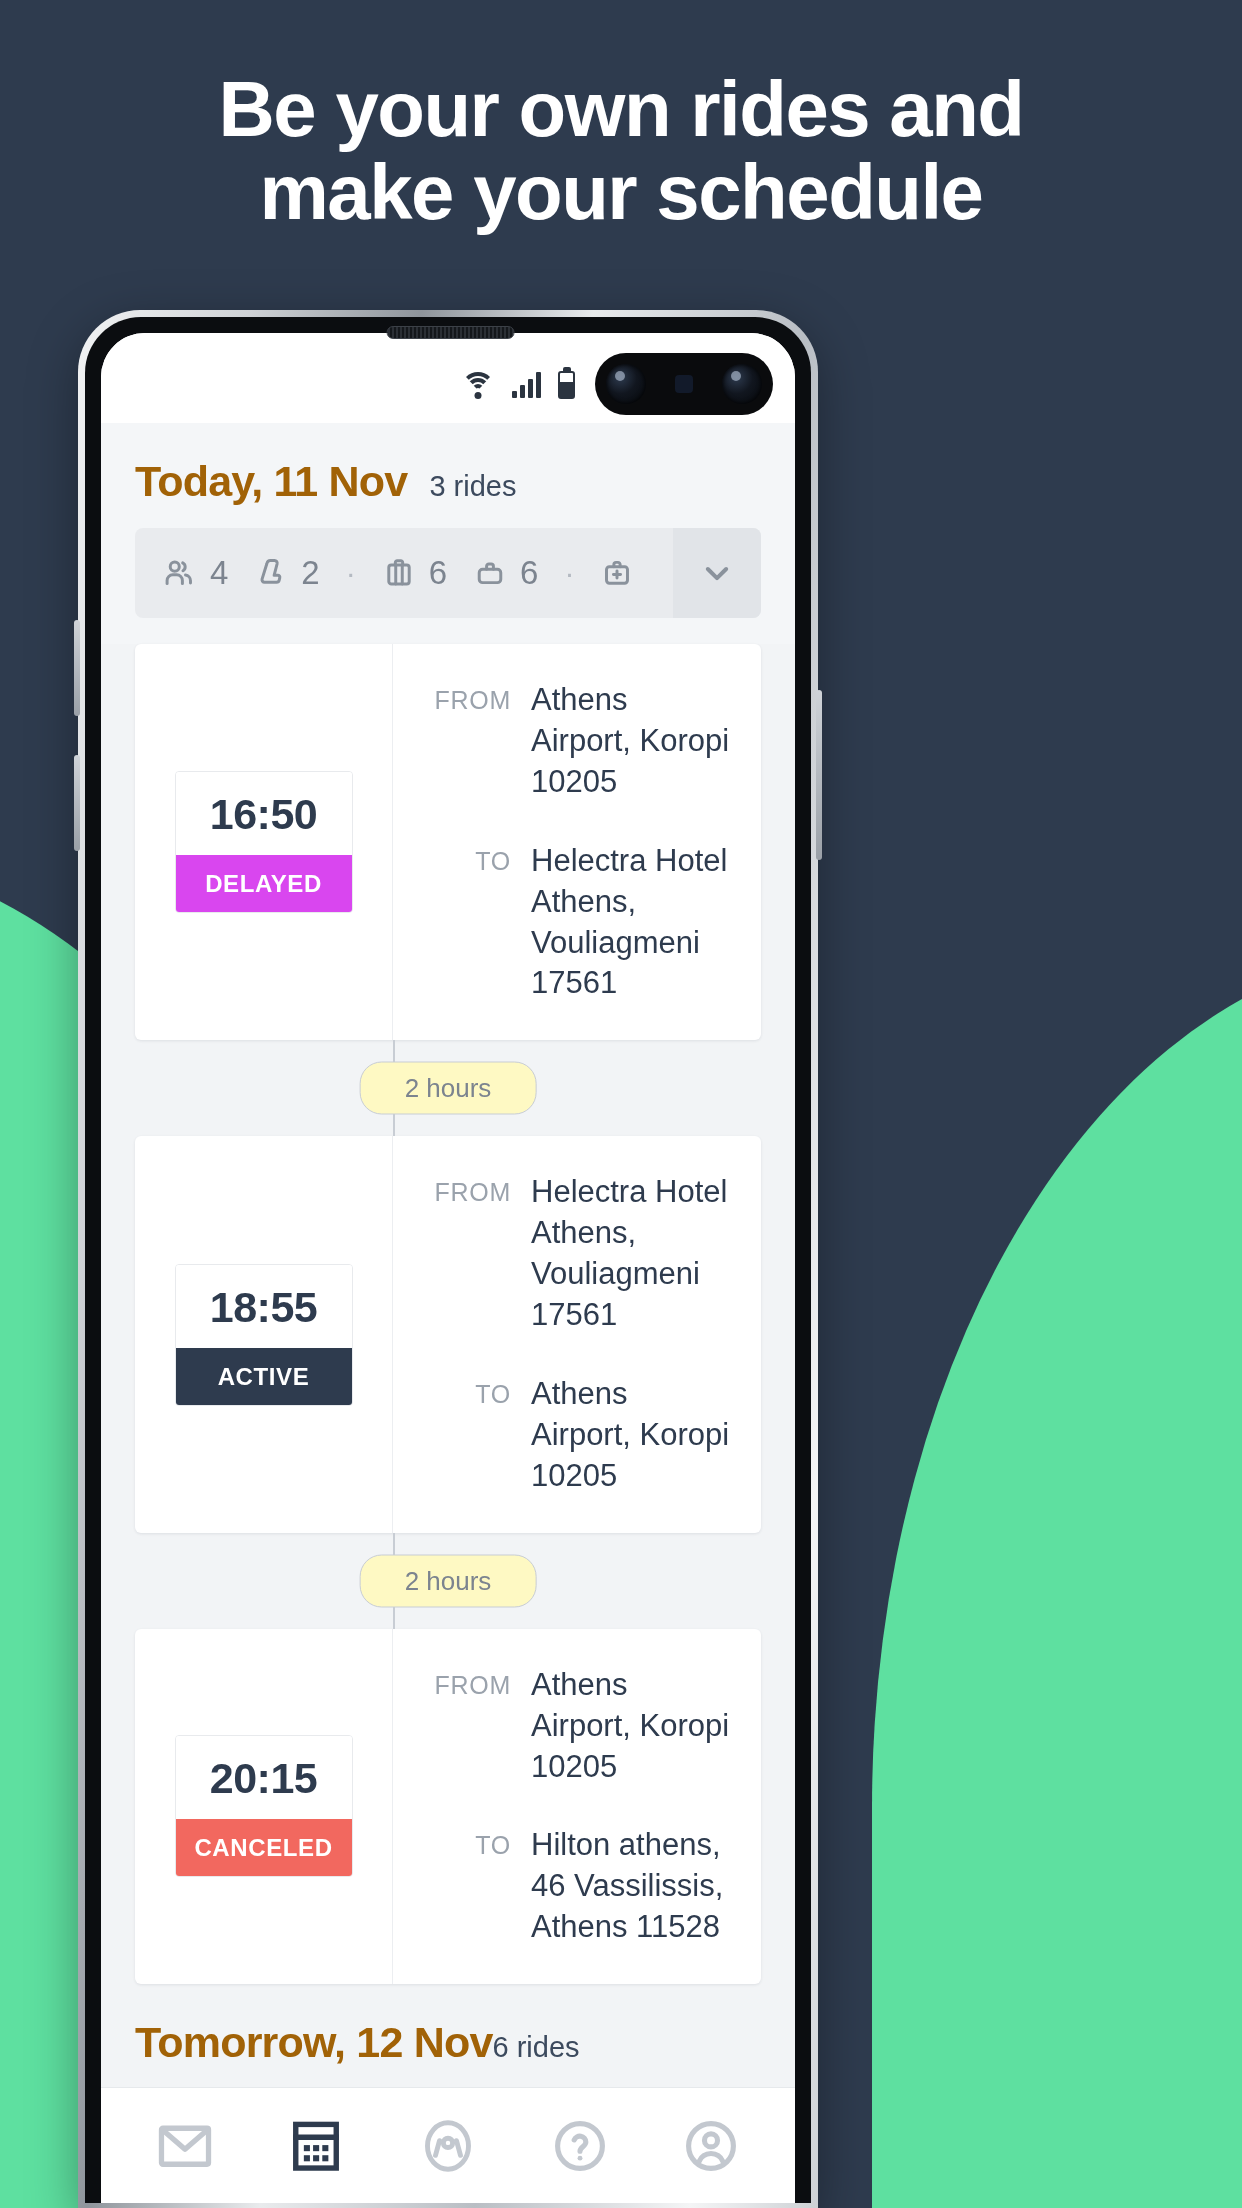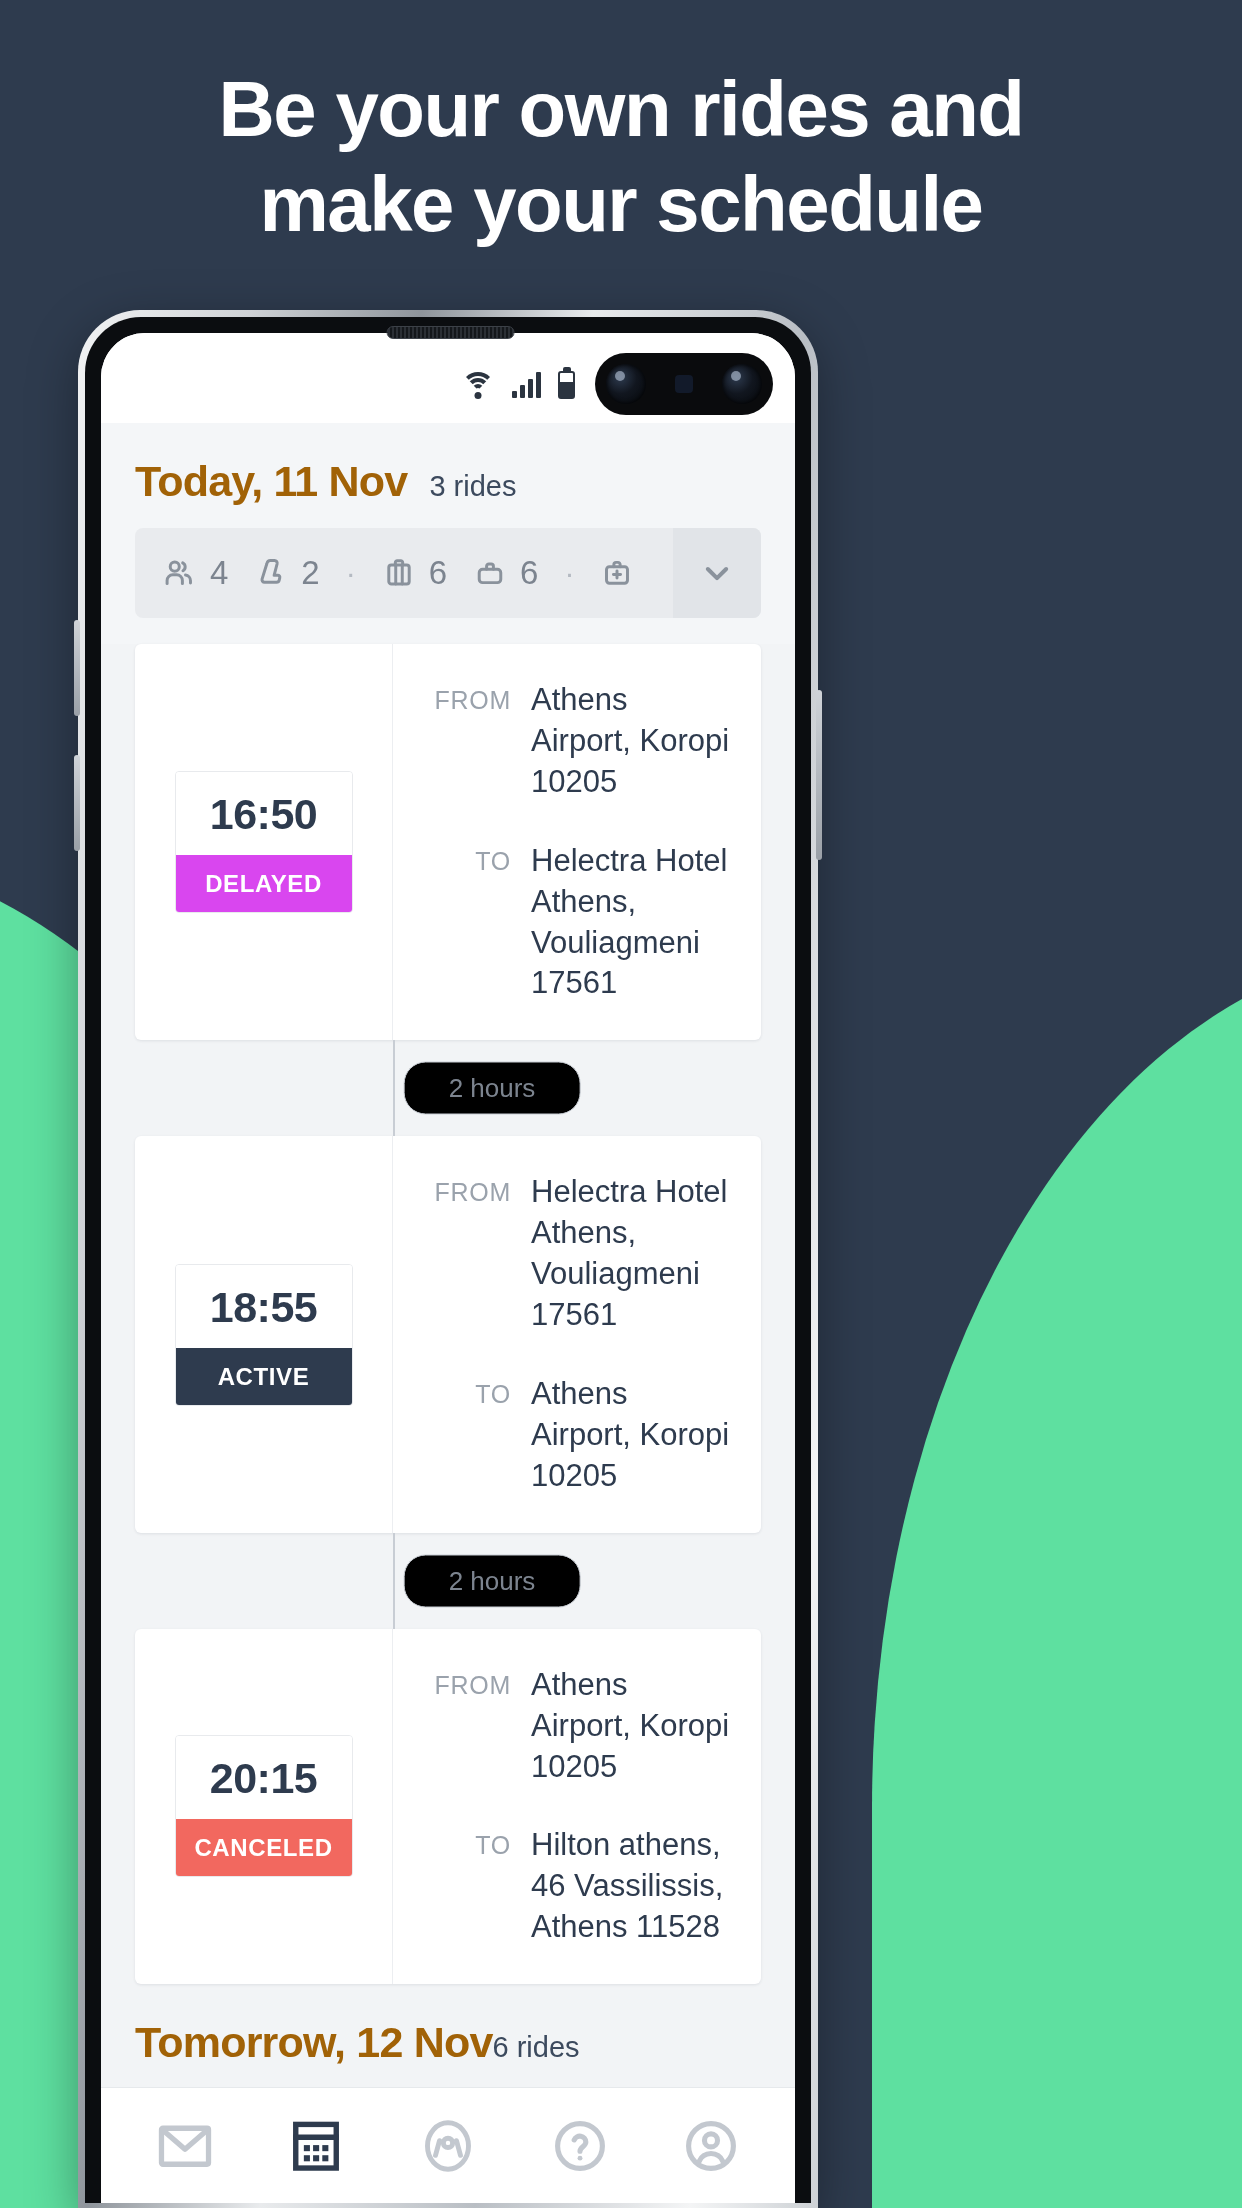--- a/index.html
+++ b/index.html
@@ -52,21 +52,21 @@
     left: 0;
     right: 0;
     text-align: center;
     color: #ffffff;
     font-size: 78px;
     font-weight: bold;
     line-height: 1.07;
     letter-spacing: -1.5px;
     z-index: 5;
   }
-  .headline .l2 { display: block; margin-top: 12px; }
+  .headline .l2 { display: block; }
 
   
   .phone {
     position: absolute;
     left: 78px;
     top: 310px;
     width: 740px;
     height: 1900px;
     border-radius: 62px 62px 0 0;
     background: linear-gradient(100deg, #f2f3f4 0%, #cfd2d6 16%, #8f959c 32%, #e9ebed 48%, #b9bec4 68%, #f4f5f6 88%, #cdd1d5 100%);
@@ -338,27 +338,26 @@
     left: 258px;
     top: 0; bottom: 0;
     width: 1.5px;
     background: #c8cdd4;
   }
   .conn-pill {
     position: absolute;
     left: 50%;
     top: 50%;
     transform: translate(-50%, -50%);
-    background: #000000;
+    background: #fef9c3;
     border: 1.5px solid #c8cdd4;
     border-radius: 22px;
     padding: 10px 44px;
     font-size: 26px;
     color: #7c848f;
-    margin-left: 44px;
   }
 
   
   .tomorrow {
     padding: 34px 34px 10px 34px;
     display: flex;
     align-items: baseline;
   }
 
   

